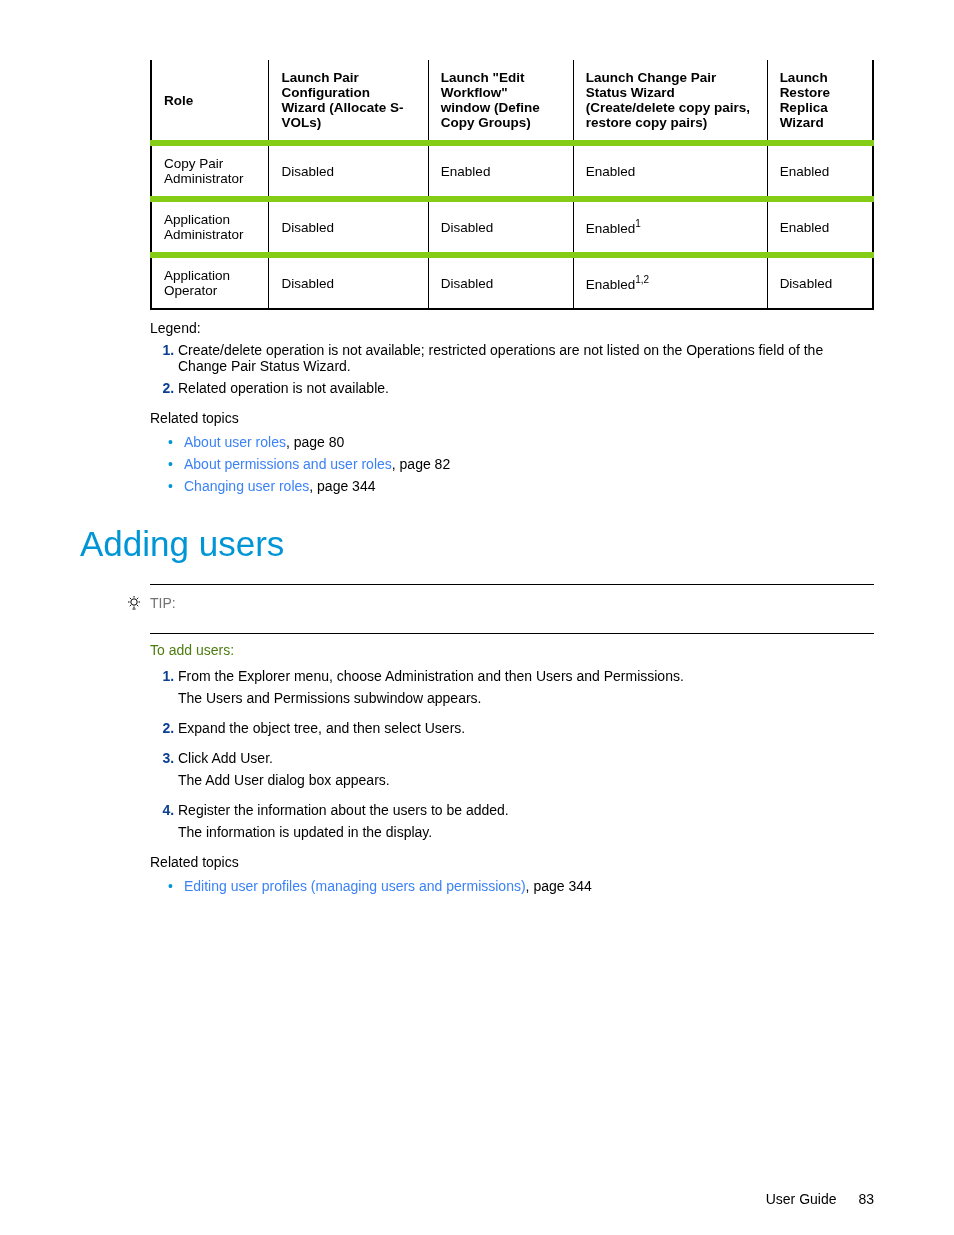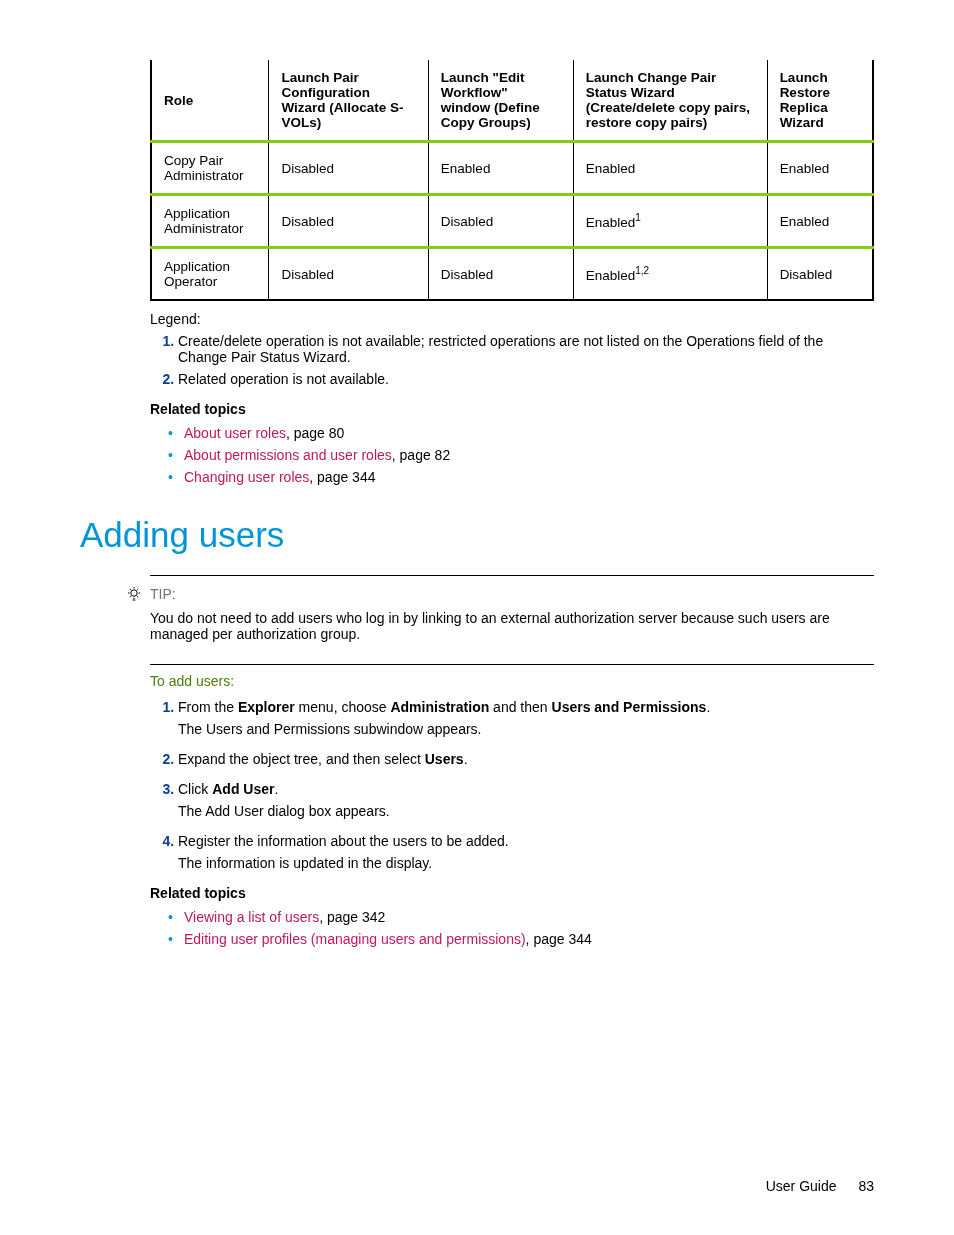--- a/index.html
+++ b/index.html
@@ -38,21 +38,21 @@
   }
   table.role-table thead tr th:first-child,
   table.role-table tbody tr td:first-child {
     border-left: 2px solid #000;
   }
   table.role-table thead tr th:last-child,
   table.role-table tbody tr td:last-child {
     border-right: 2px solid #000;
   }
   table.role-table tbody tr td {
-    border-top: 3px solid #84cc16;
+    border-top: 6px solid #84cc16;
   }
   table.role-table tbody tr:last-child td {
     border-bottom: 2px solid #000;
   }
   .legend-block {
     margin-left: 70px;
     margin-top: 10px;
   }
   ol.legend-list {
     margin: 6px 0 0 0;
@@ -62,39 +62,39 @@
     margin-bottom: 6px;
   }
   ol.legend-list li::marker {
     color: #0a3f93;
     font-weight: bold;
   }
   .section-block {
     margin-left: 70px;
     margin-top: 14px;
   }
-  .bold { font-weight: bold; }
+  .bold { font-weight: normal; }
   ul.link-list {
     list-style: none;
     margin: 8px 0 0 0;
     padding-left: 18px;
   }
   ul.link-list li {
     margin-bottom: 6px;
     position: relative;
     padding-left: 16px;
   }
   ul.link-list li::before {
     content: "•";
     color: #0096d6;
     position: absolute;
     left: 0;
     font-size: 14px;
   }
-  .link { color: #be185d; }
+  .link { color: #3b82f6; }
   h2.section-heading {
     color: #0096d6;
     font-weight: normal;
     font-size: 35px;
     margin: 30px 0 20px 0;
   }
   .tip-block {
     margin-left: 70px;
     border-top: 1px solid #000;
     border-bottom: 1px solid #000;
@@ -130,21 +130,21 @@
   ol.steps > li::marker {
     color: #0a3f93;
     font-weight: bold;
   }
   ol.steps p {
     margin: 6px 0 0 0;
   }
   .sup { font-size: 10px; vertical-align: super; }
   .footer {
     position: absolute;
-    bottom: 41px;
+    bottom: 28px;
     right: 80px;
     font-size: 14px;
   }
   .footer-num { margin-left: 18px; }
 </style>
 </head>
 <body>
 
 <div class="page">
 
@@ -213,21 +213,20 @@
             <line x1="12.5" y1="7" x2="14" y2="7"></line>
             <line x1="3.8" y1="2.8" x2="4.9" y2="3.9"></line>
             <line x1="11.1" y1="10.1" x2="12.2" y2="11.2"></line>
             <line x1="3.8" y1="11.2" x2="4.9" y2="10.1"></line>
             <line x1="11.1" y1="3.9" x2="12.2" y2="2.8"></line>
             <line x1="6.5" y1="14" x2="9.5" y2="14"></line>
           </g>
         </svg>
     </span>
     <div class="tip-label">TIP:</div>
-    <p>You do not need to add users who log in by linking to an external authorization server because such users are managed per authorization group.</p>
   </div>
 
   <div class="procedure-heading">To add users:</div>
   <ol class="steps">
       <li>
         <div>From the <span class="bold">Explorer</span> menu, choose <span class="bold">Administration</span> and then <span class="bold">Users and Permissions</span>.</div>
         <p>The Users and Permissions subwindow appears.</p>
       </li>
       <li>
         <div>Expand the object tree, and then select <span class="bold">Users</span>.</div>
@@ -238,21 +237,20 @@
       </li>
       <li>
         <div>Register the information about the users to be added.</div>
         <p>The information is updated in the display.</p>
       </li>
     </ol>
 
   <div class="section-block">
     <div class="bold">Related topics</div>
     <ul class="link-list">
-        <li><span class="link">Viewing a list of users</span>, page 342</li>
         <li><span class="link">Editing user profiles (managing users and permissions)</span>, page 344</li>
       </ul>
   </div>
 
   <div class="footer">
     <span>User Guide</span>
     <span class="footer-num">83</span>
   </div>
 
 </div>

